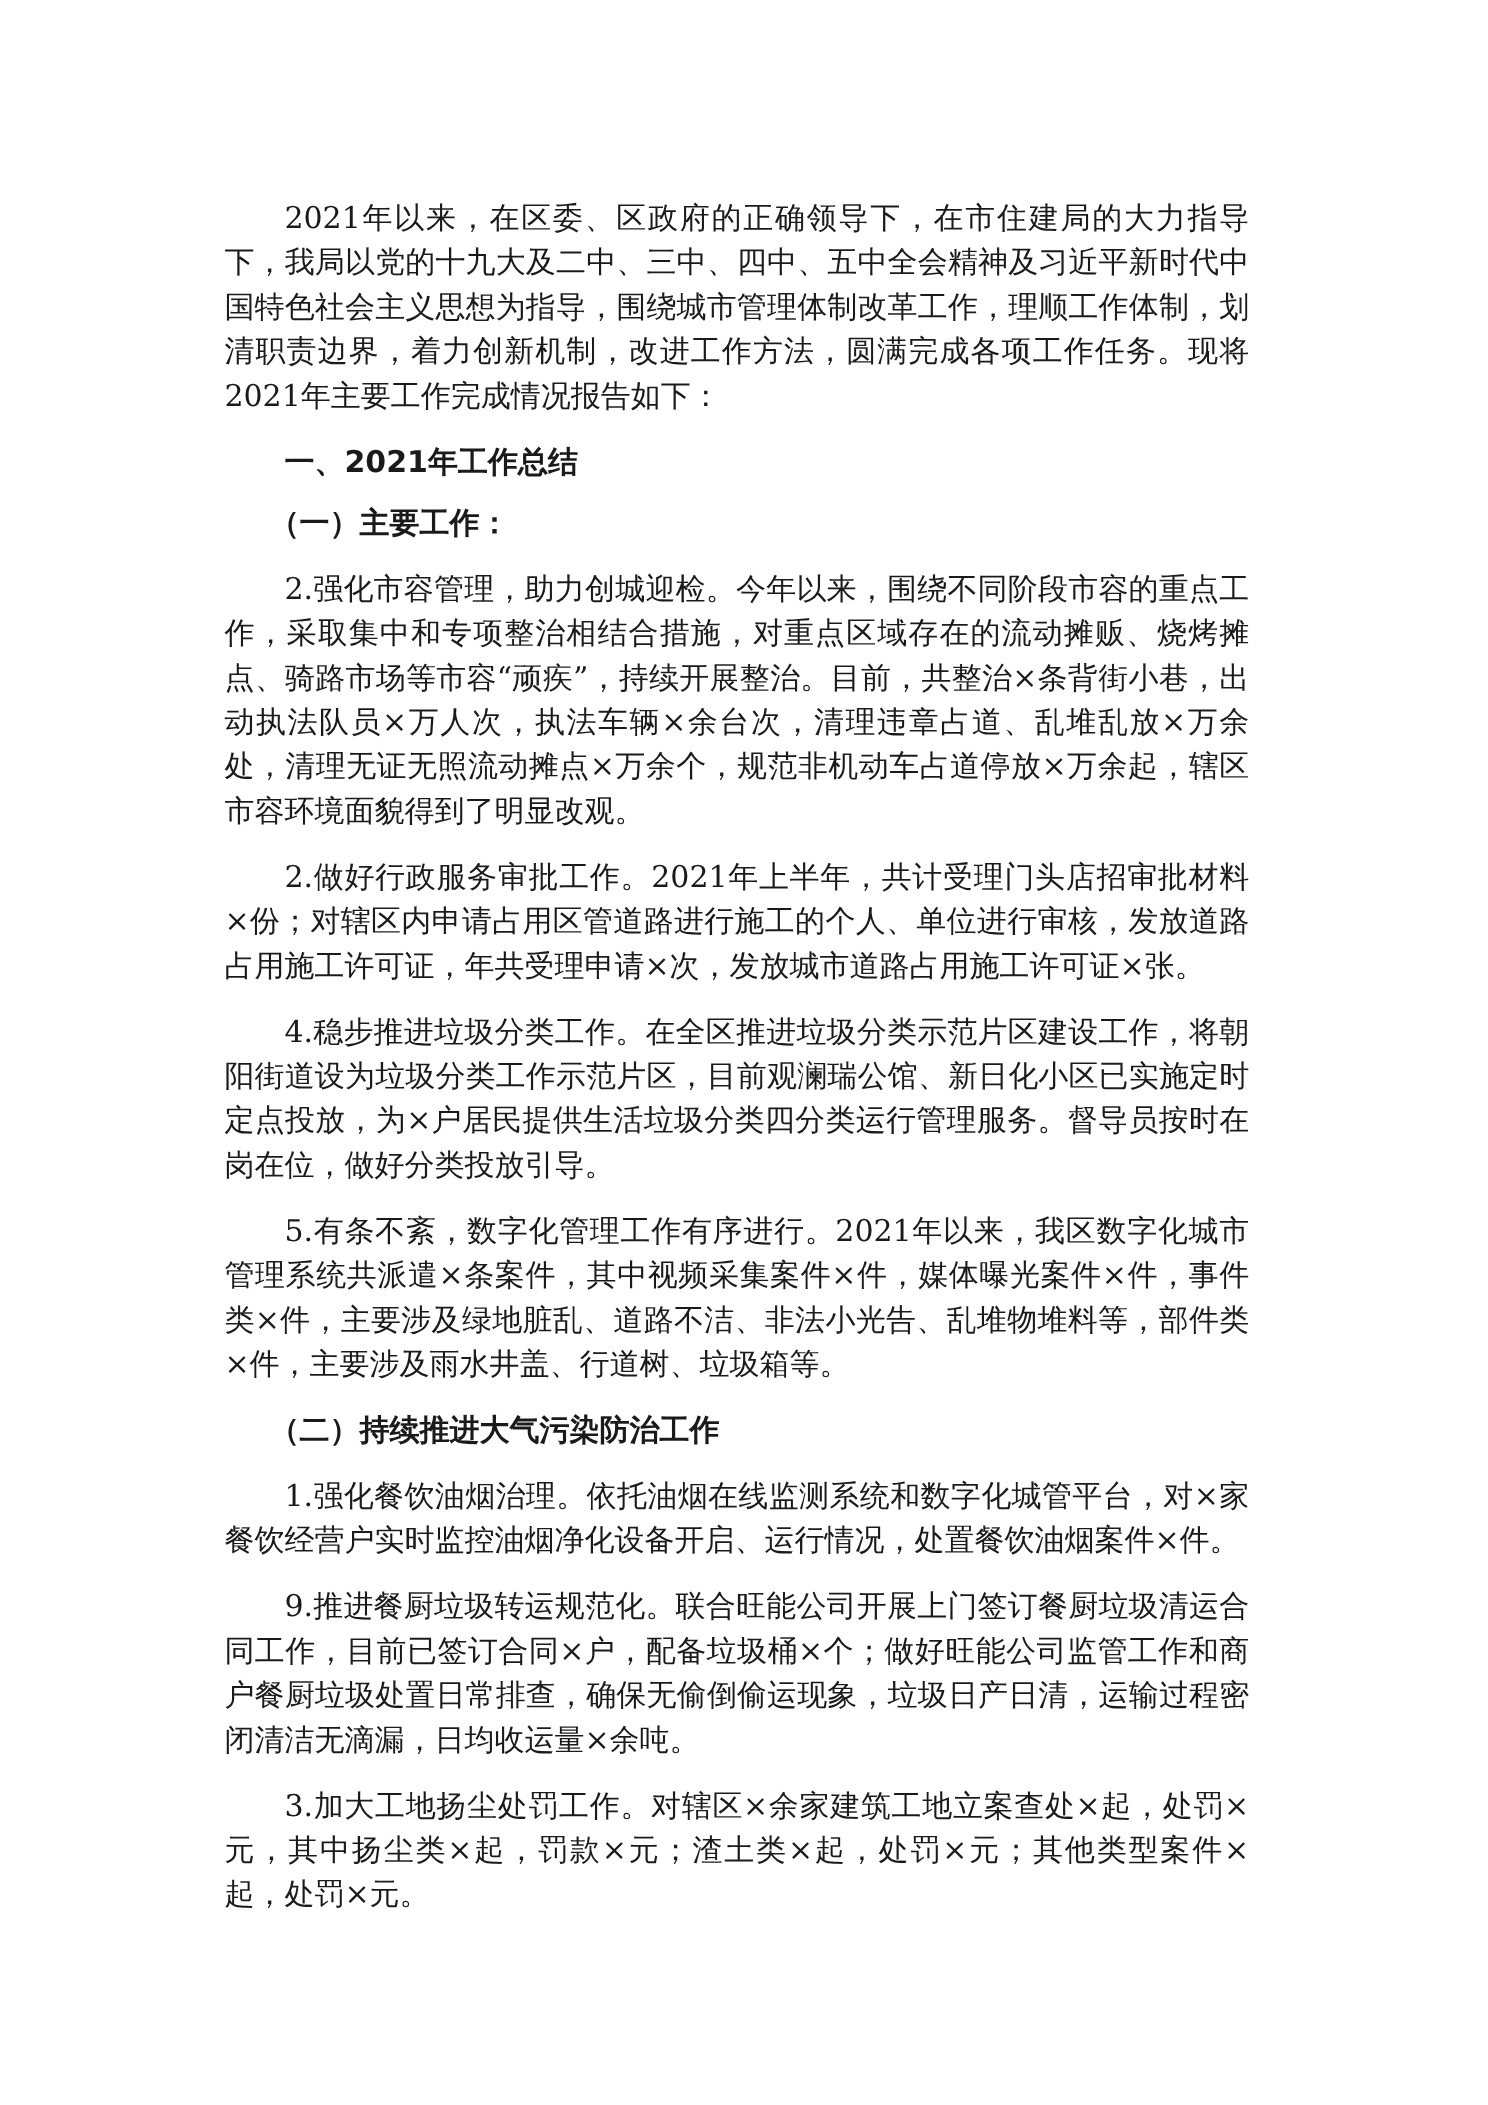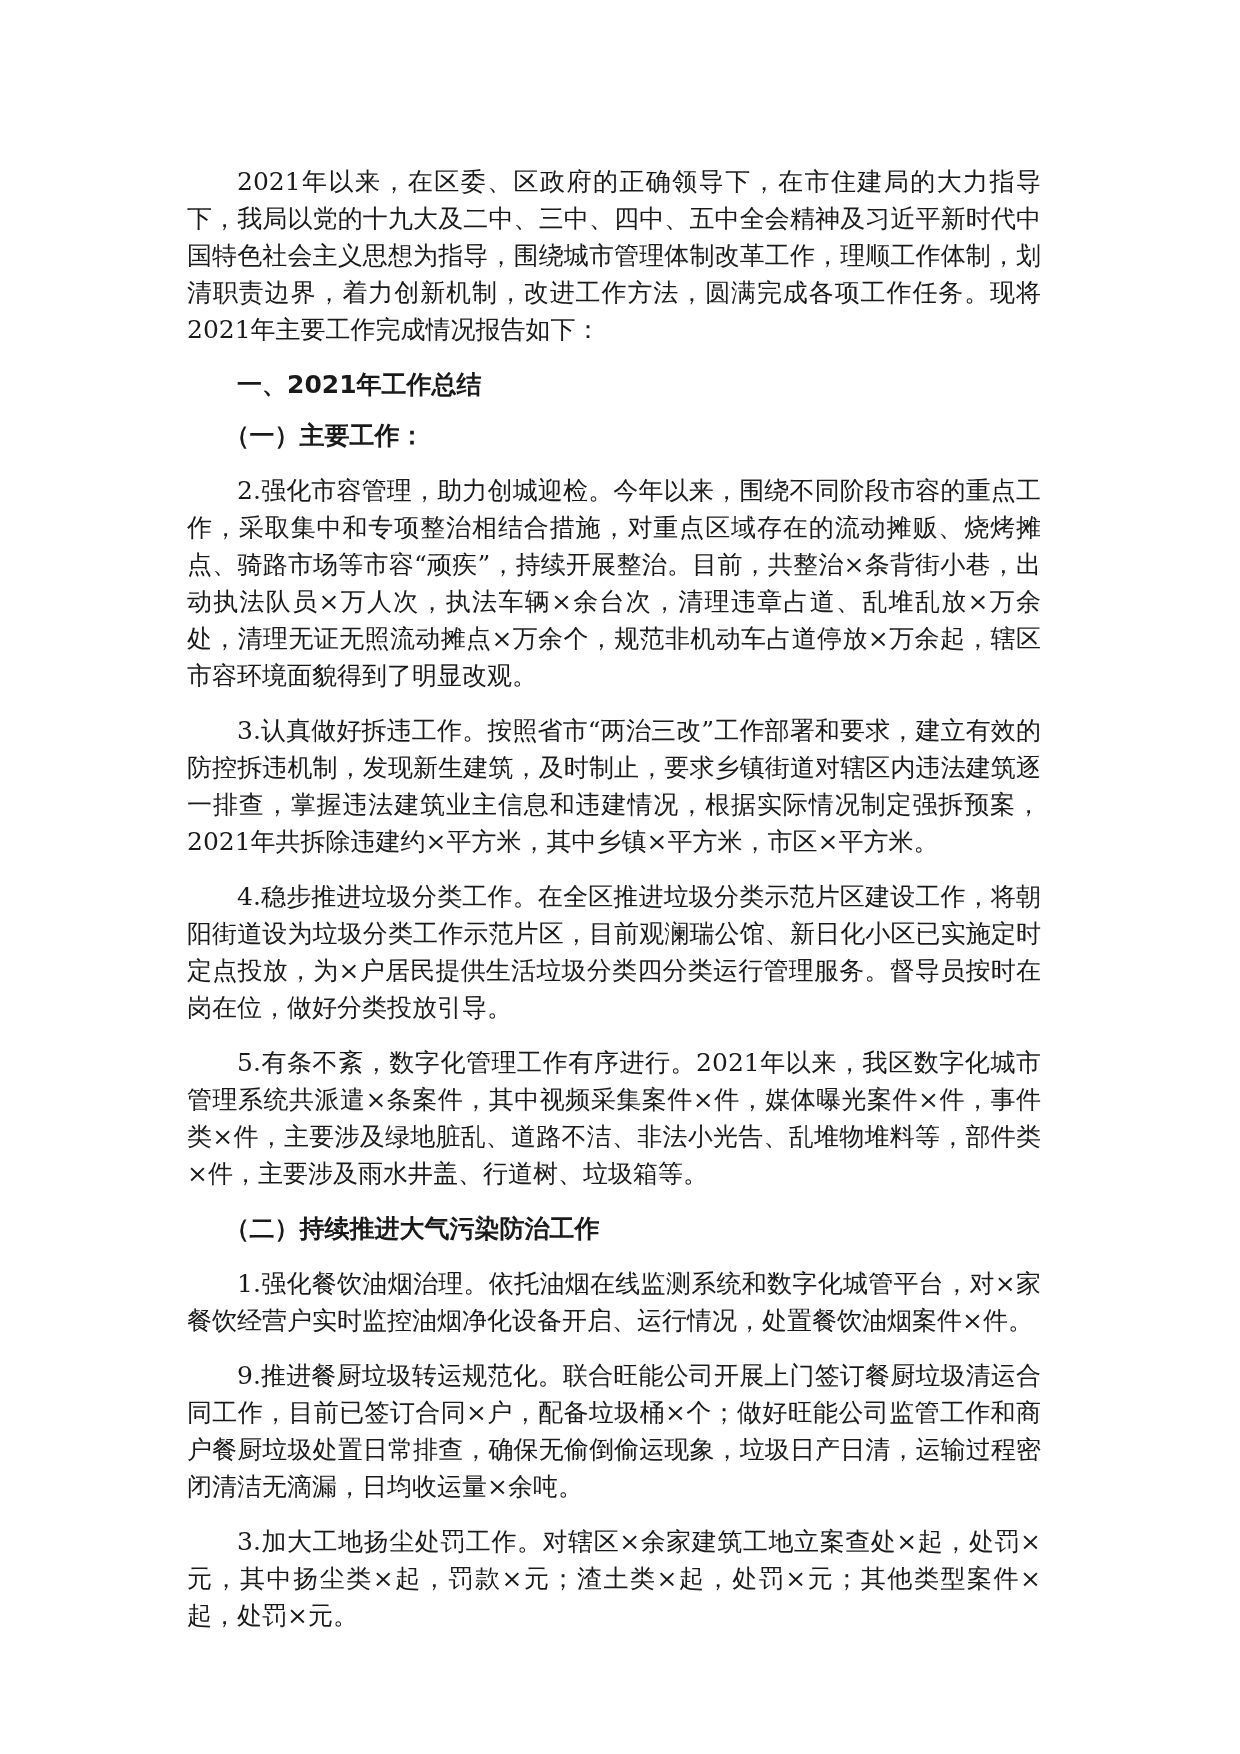--- a/index.html
+++ b/index.html
@@ -14,20 +14,20 @@
   .subheading { margin: 0 0 18px 0; text-indent: 1.5em; font-weight: bold; font-family: "DejaVu Sans", "Liberation Sans", sans-serif; }
 </style>
 </head>
 <body>
 
 <div class="page">
   <p class="para">2021年以来，在区委、区政府的正确领导下，在市住建局的大力指导下，我局以党的十九大及二中、三中、四中、五中全会精神及习近平新时代中国特色社会主义思想为指导，围绕城市管理体制改革工作，理顺工作体制，划清职责边界，着力创新机制，改进工作方法，圆满完成各项工作任务。现将2021年主要工作完成情况报告如下：</p>
   <p class="heading">一、2021年工作总结</p>
   <p class="subheading">（一）主要工作：</p>
   <p class="para">2.强化市容管理，助力创城迎检。今年以来，围绕不同阶段市容的重点工作，采取集中和专项整治相结合措施，对重点区域存在的流动摊贩、烧烤摊点、骑路市场等市容“顽疾”，持续开展整治。目前，共整治×条背街小巷，出动执法队员×万人次，执法车辆×余台次，清理违章占道、乱堆乱放×万余处，清理无证无照流动摊点×万余个，规范非机动车占道停放×万余起，辖区市容环境面貌得到了明显改观。</p>
-  <p class="para">3.认真做好拆违工作。按照省市“两治三改”工作部署和要求，建立有效的防控拆违机制，发现新生建筑，及时制止，要求乡镇街道对辖区内违法建筑逐一排查，掌握违法建筑业主信息和违建情况，根据实际情况制定强拆预案，2021年共拆除违建约×平方米，其中乡镇×平方米，市区×平方米。</p>
+  <p class="para">2.做好行政服务审批工作。2021年上半年，共计受理门头店招审批材料×份；对辖区内申请占用区管道路进行施工的个人、单位进行审核，发放道路占用施工许可证，年共受理申请×次，发放城市道路占用施工许可证×张。</p>
   <p class="para">4.稳步推进垃圾分类工作。在全区推进垃圾分类示范片区建设工作，将朝阳街道设为垃圾分类工作示范片区，目前观澜瑞公馆、新日化小区已实施定时定点投放，为×户居民提供生活垃圾分类四分类运行管理服务。督导员按时在岗在位，做好分类投放引导。</p>
   <p class="para">5.有条不紊，数字化管理工作有序进行。2021年以来，我区数字化城市管理系统共派遣×条案件，其中视频采集案件×件，媒体曝光案件×件，事件类×件，主要涉及绿地脏乱、道路不洁、非法小光告、乱堆物堆料等，部件类×件，主要涉及雨水井盖、行道树、垃圾箱等。</p>
   <p class="subheading">（二）持续推进大气污染防治工作</p>
   <p class="para">1.强化餐饮油烟治理。依托油烟在线监测系统和数字化城管平台，对×家餐饮经营户实时监控油烟净化设备开启、运行情况，处置餐饮油烟案件×件。</p>
   <p class="para">9.推进餐厨垃圾转运规范化。联合旺能公司开展上门签订餐厨垃圾清运合同工作，目前已签订合同×户，配备垃圾桶×个；做好旺能公司监管工作和商户餐厨垃圾处置日常排查，确保无偷倒偷运现象，垃圾日产日清，运输过程密闭清洁无滴漏，日均收运量×余吨。</p>
   <p class="para">3.加大工地扬尘处罚工作。对辖区×余家建筑工地立案查处×起，处罚×元，其中扬尘类×起，罚款×元；渣土类×起，处罚×元；其他类型案件×起，处罚×元。</p>
 </div>
 
 </body></html>

